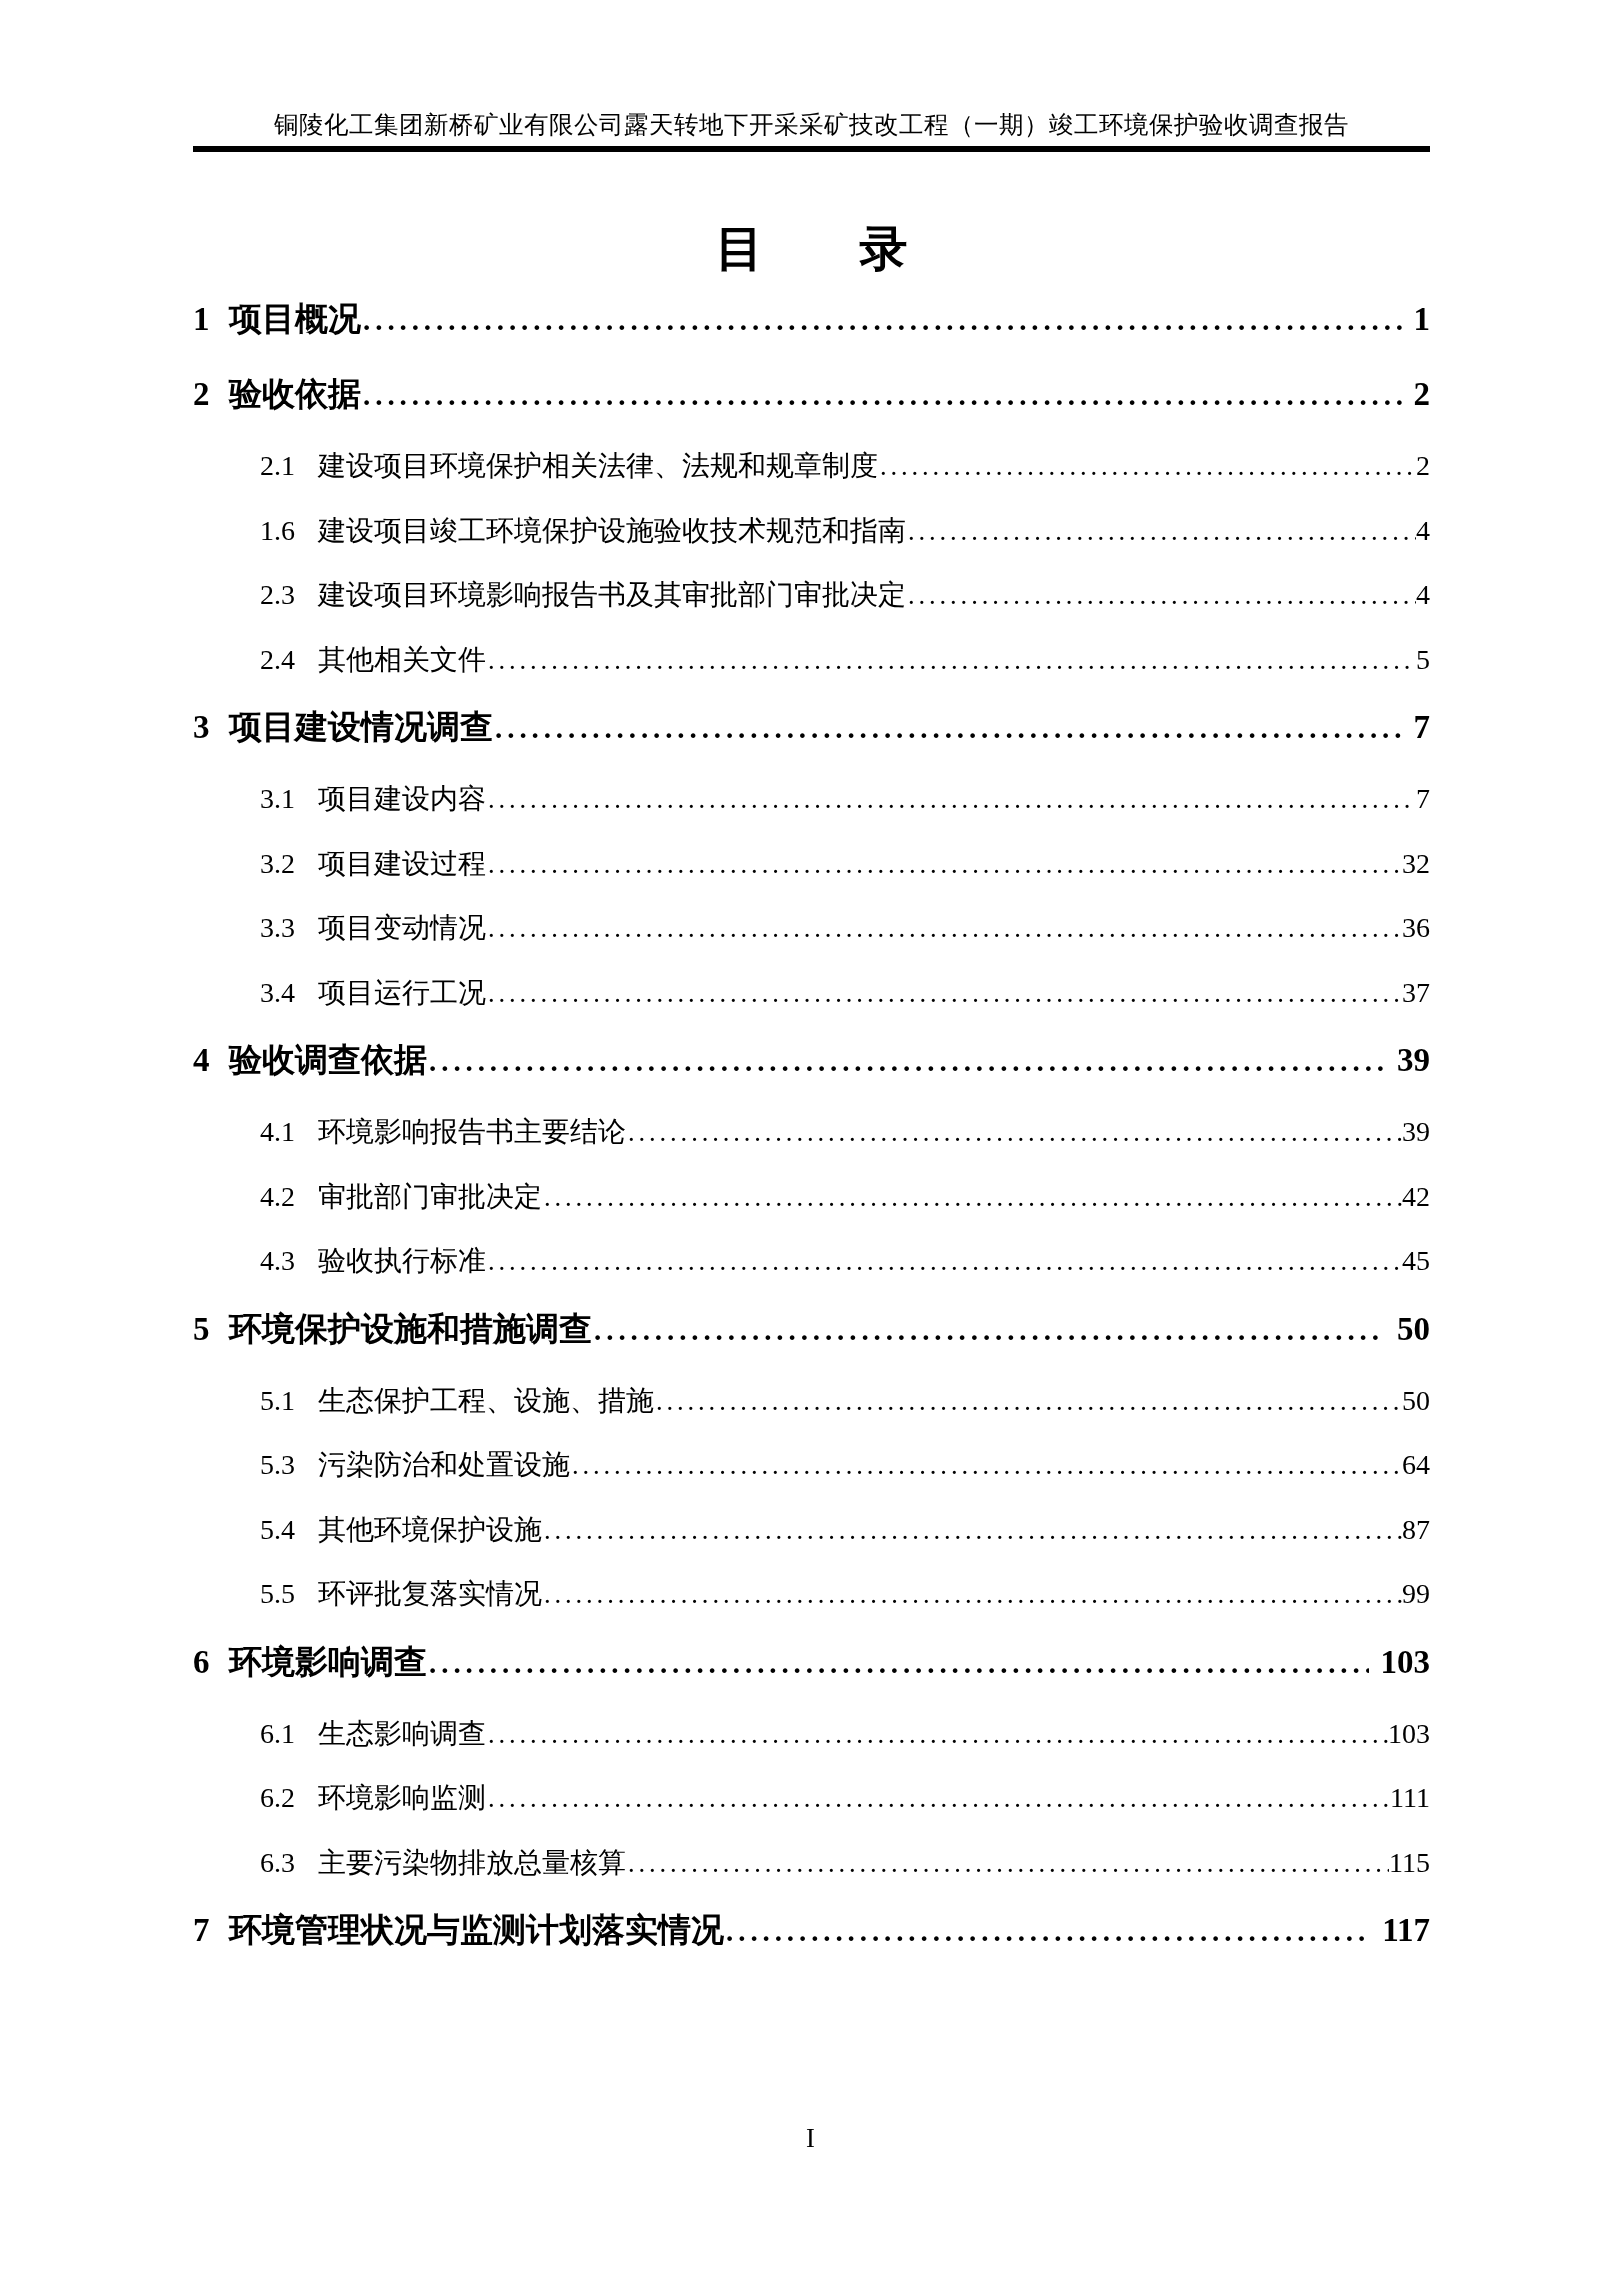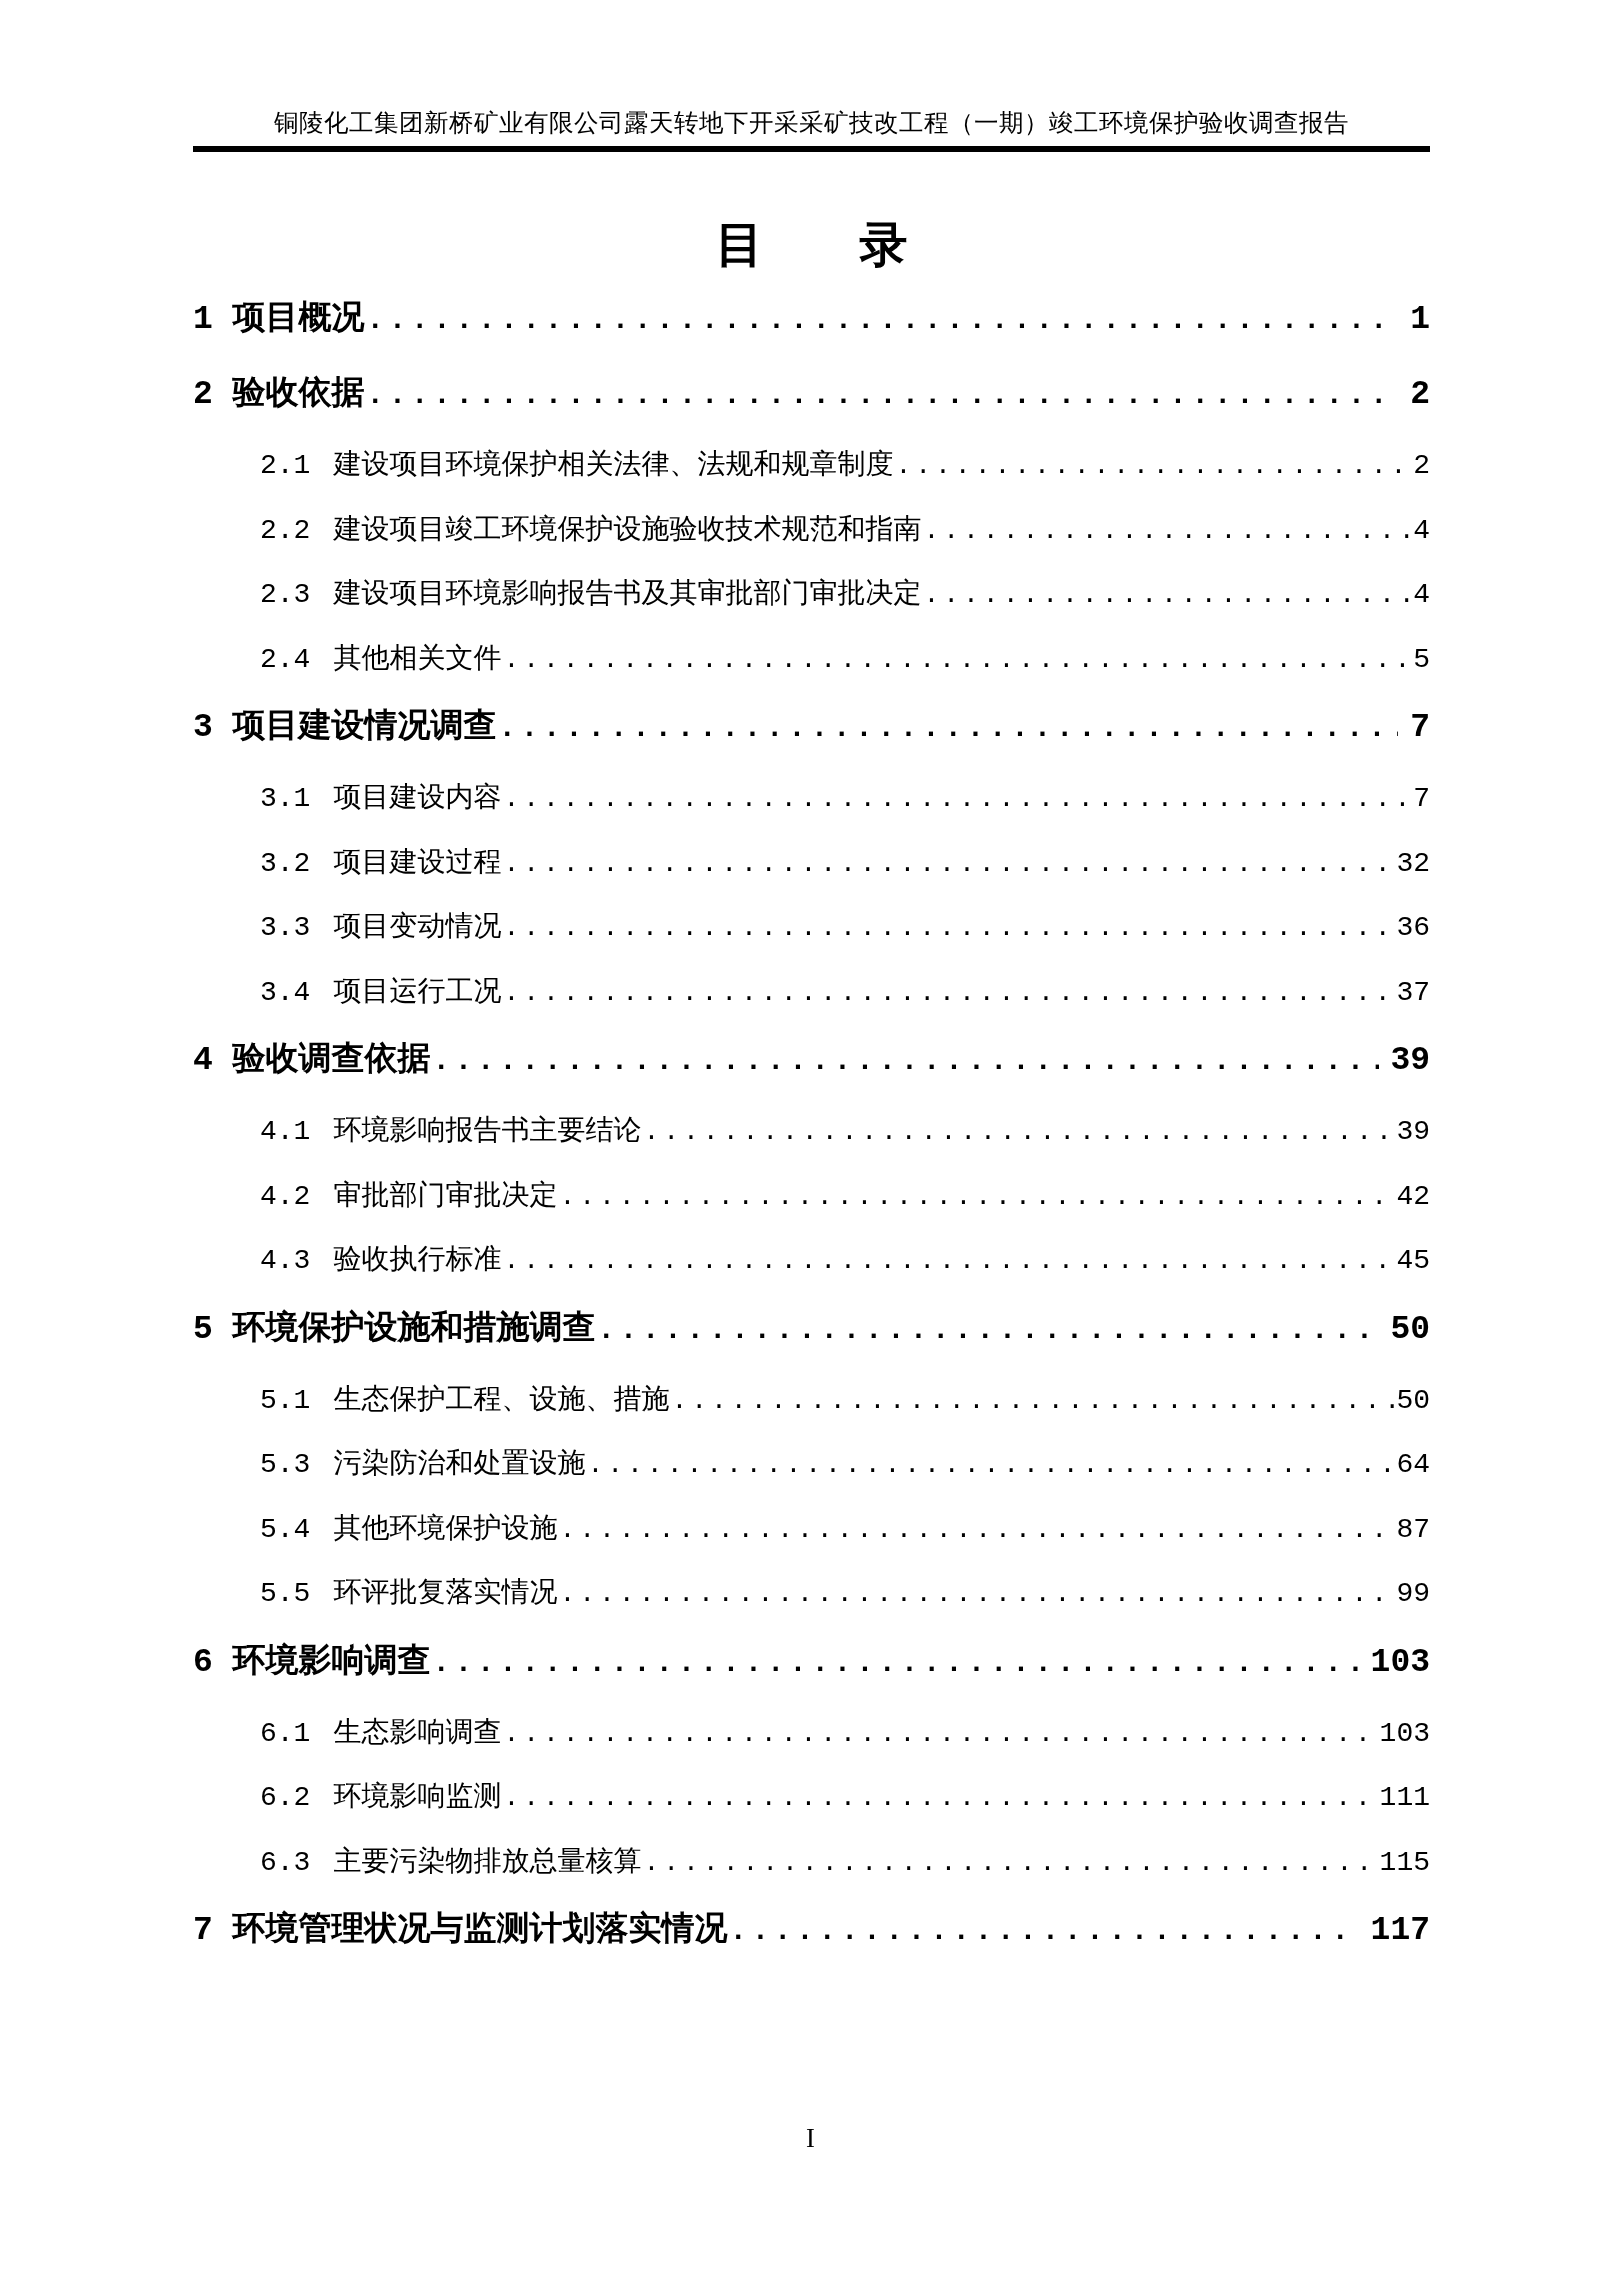--- a/index.html
+++ b/index.html
@@ -9,21 +9,20 @@
     width: 1621px;
     height: 2293px;
     margin: 0 auto;
     background: #ffffff;
     color: #000000;
     font-family: "Liberation Serif", "DejaVu Serif", serif;
     overflow: hidden;
   }
   .content {
     padding: 0 191px 0 193px; 
-    font-family: Liberation Mono, monospace;
   }
   
   .doc-header {
     margin-top: 108px;
     text-align: center;
     font-size: 24.5px;
     line-height: 33px;
     letter-spacing: 0.5px;
     white-space: nowrap;
   }
@@ -118,21 +117,21 @@
     <span class="toc-leader"></span>
     <span class="toc-page">2</span>
   </div>
         <div class="toc-entry l2">
     <span class="toc-num">2.1</span>
     <span class="toc-label">建设项目环境保护相关法律、法规和规章制度</span>
     <span class="toc-leader"></span>
     <span class="toc-page">2</span>
   </div>
         <div class="toc-entry l2">
-    <span class="toc-num">2.2</span>
+    <span class="toc-num">1.6</span>
     <span class="toc-label">建设项目竣工环境保护设施验收技术规范和指南</span>
     <span class="toc-leader"></span>
     <span class="toc-page">4</span>
   </div>
         <div class="toc-entry l2">
     <span class="toc-num">2.3</span>
     <span class="toc-label">建设项目环境影响报告书及其审批部门审批决定</span>
     <span class="toc-leader"></span>
     <span class="toc-page">4</span>
   </div>

